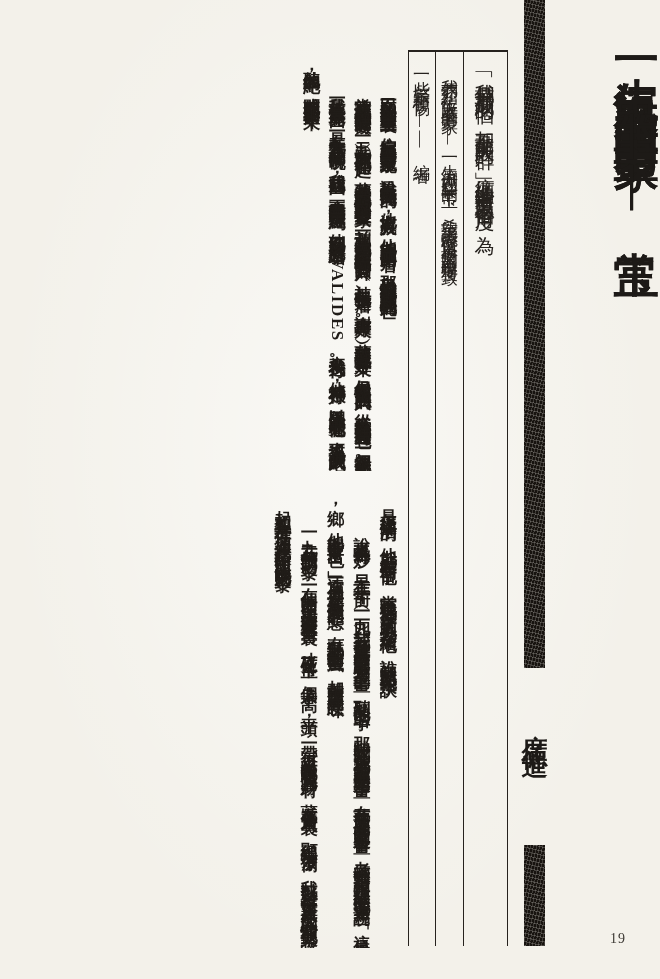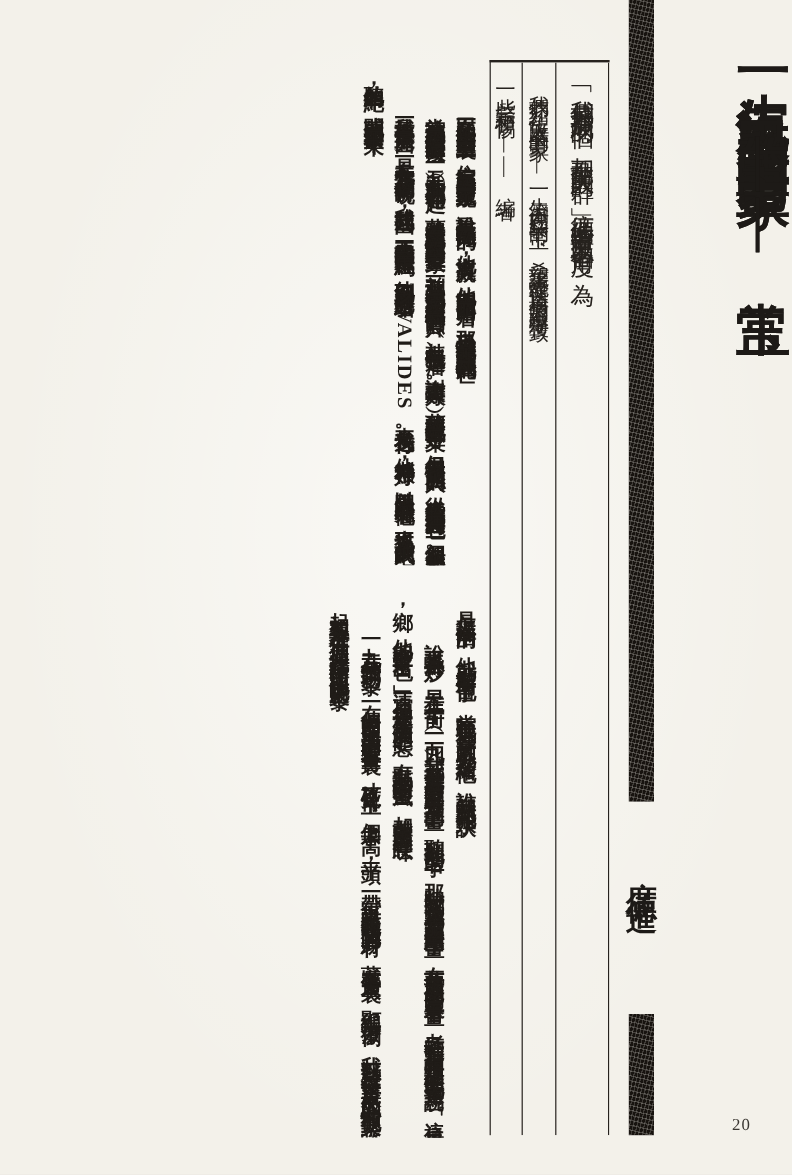--- a/index.html
+++ b/index.html
@@ -109,15 +109,15 @@
     <p>當徐悲鴻早年在巴黎學畫的時候，（一九二〇）常玉就同他們在一起。蔣碧微女士在她的回憶錄裏還提到這位畫家，並刊出一張當年他們在巴黎組織「天狗會」的照片。（其中包括張道藩、謝壽康等人。）蔣碧微說他會做一手好菜，但是個很懶而自私的人，從來進館子都沒有掏過腰包，一個很難了解的人。</p>
     <p>我最後一次與常玉見面，是在一九六六年三月底一個傍晚，我起程回國，正要離開巴黎飛往羅馬。他到巴黎的航空終站INVALIDES來為我送行。他精神很好，以外國人的眼光看他，也不過五十多歲的人吧，但你若想打聽他的年紀，或問他在巴黎三四十年來</p>
   </div>
 
   <div class="body-section body-bottom">
     <p class="no-indent">是怎樣過活的？他就顧左右而言他了。當晚我把一件厚實的毛外衫送給他，誰知就此與他永訣。</p>
     <p>說來真是奇妙，早在三十年前，（一九四一）我就在龐薰琹老師家裏看到常玉的畫，聽到他的名字。那時我才剛進成都省立藝專開始學畫。在華西壩龐老師的家裏看畫，老師指着牆上一幅單線條的毛筆速寫說：「這位是你們四川老鄉，他的畫非常出色。」速寫一個裸女坐着抽煙的姿態，有點瑪諦斯的畫風，却帶中國畫的意味。</p>
     <p>一九六三年我到了巴黎，在一個中國留法學人的畫展集會裏，才碰見常玉。個子不高，平頭，帶一付老光眼鏡略粗寬的身材，藏在舊大衣裏，顯得十分潦倒。我以對待一位長輩親人一般的心情和他聚談，他起初並不十分信任一個像我這樣陌生而比他晚來巴黎</p>
   </div>
 
-  <div class="page-number">20</div>
+  <div class="page-number">19</div>
 
 </div>
 
 </body></html>

